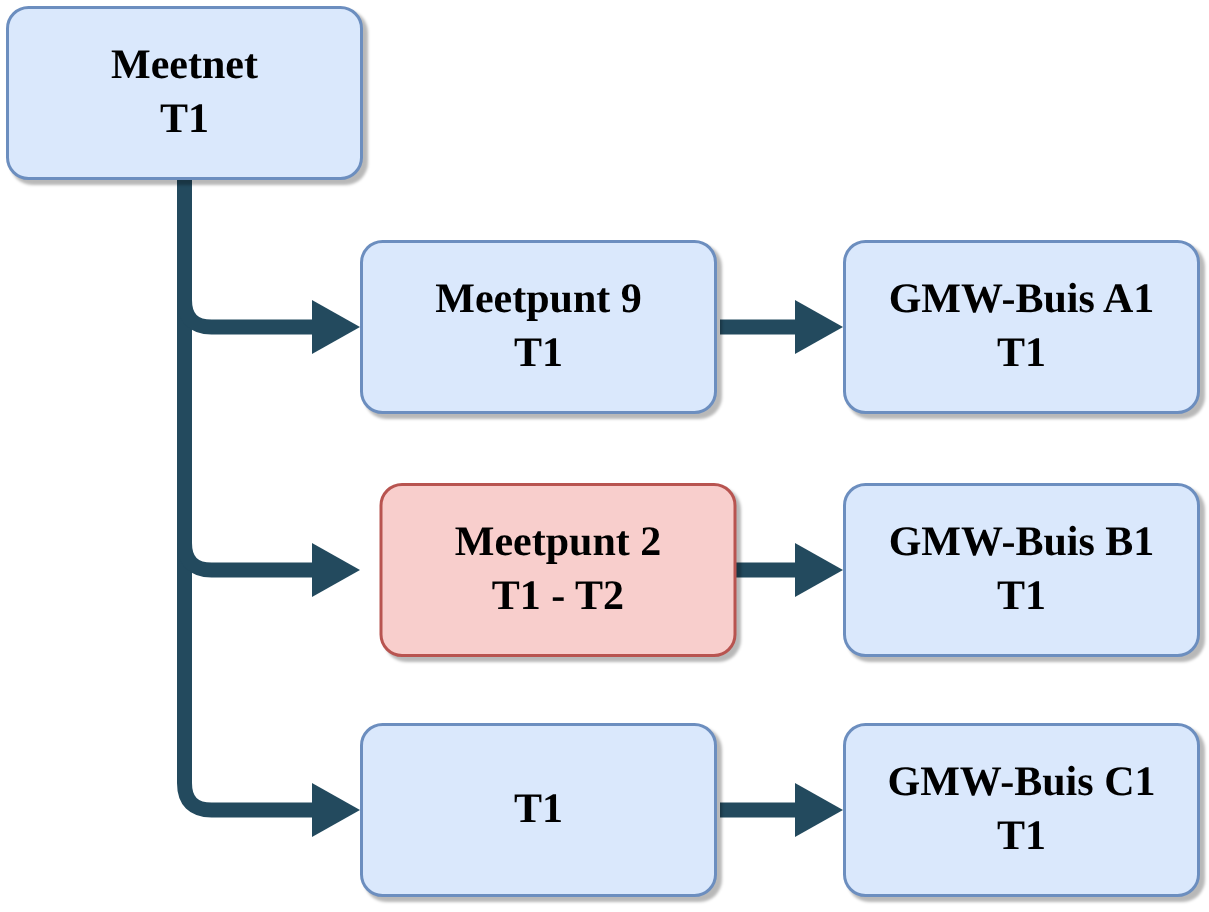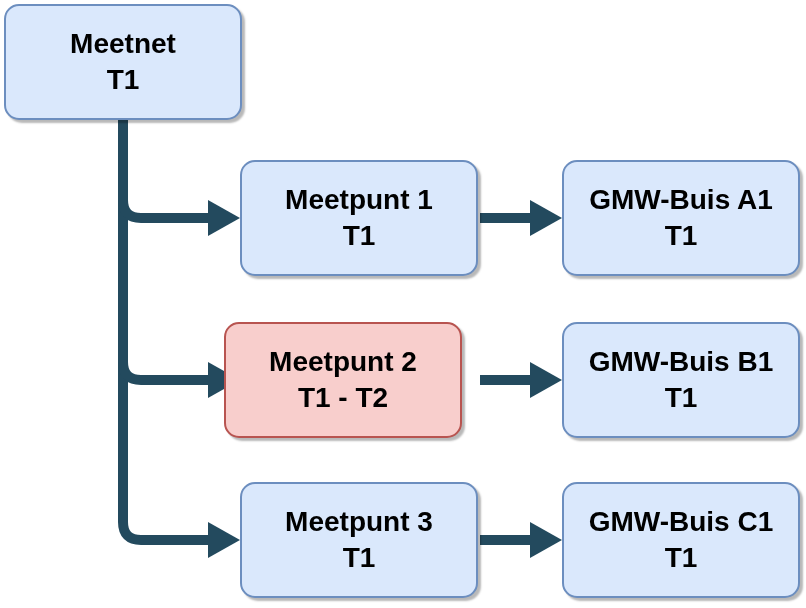--- a/index.html
+++ b/index.html
@@ -12,21 +12,21 @@
     --canvas-background: #ffffff;
   }
   * { margin: 0; padding: 0; box-sizing: border-box; }
   html, body { background: #ffffff; }
   .canvas {
     position: relative;
     width: 806px;
     height: 608px;
     background: var(--canvas-background);
     overflow: hidden;
-    font-family: Liberation Sans, sans-serif;
+    font-family: Liberation Serif, serif;
   }
   .edges {
     position: absolute;
     left: 0; top: 0;
     width: 806px; height: 608px;
   }
   .edges path {
     fill: none;
     stroke: var(--connector);
     stroke-width: 10;
@@ -55,21 +55,21 @@
   .node.blue {
     background: var(--node-blue-fill);
     border-color: var(--node-blue-stroke);
   }
   .node.red {
     background: var(--node-red-fill);
     border-color: var(--node-red-stroke);
   }
   #n-meetnet   { left: 4px;   top: 4px;   }
   #n-meetpunt1 { left: 240px; top: 160px; }
-  #n-meetpunt2 { left: 224px; top: 322px; }
+  #n-meetpunt2 { left: 253px; top: 322px; }
   #n-meetpunt3 { left: 240px; top: 482px; }
   #n-buis-a1   { left: 562px; top: 160px; text-align: right; }
   #n-buis-b1   { left: 562px; top: 322px; text-align: center; }
   #n-buis-c1   { left: 562px; top: 482px; }
 </style>
 </head>
 <body>
 
 <div class="canvas">
 
@@ -91,31 +91,30 @@
     <path d="M480 540 L530 540"></path>
     <polygon points="530,522 562,540 530,558"></polygon>
   </svg>
 
   <div id="n-meetnet" class="node blue">
     <span>Meetnet</span>
     <span>T1</span>
   </div>
 
   <div id="n-meetpunt1" class="node blue">
-    <span>Meetpunt 1</span>
+    <span>Meetpunt 9</span>
     <span>T1</span>
   </div>
 
   <div id="n-meetpunt2" class="node red">
     <span>Meetpunt 2</span>
     <span>T1 - T2</span>
   </div>
 
   <div id="n-meetpunt3" class="node blue">
-    <span>Meetpunt 3</span>
     <span>T1</span>
   </div>
 
   <div id="n-buis-a1" class="node blue">
     <span>GMW-Buis A1</span>
     <span>T1</span>
   </div>
 
   <div id="n-buis-b1" class="node blue">
     <span>GMW-Buis B1</span>

